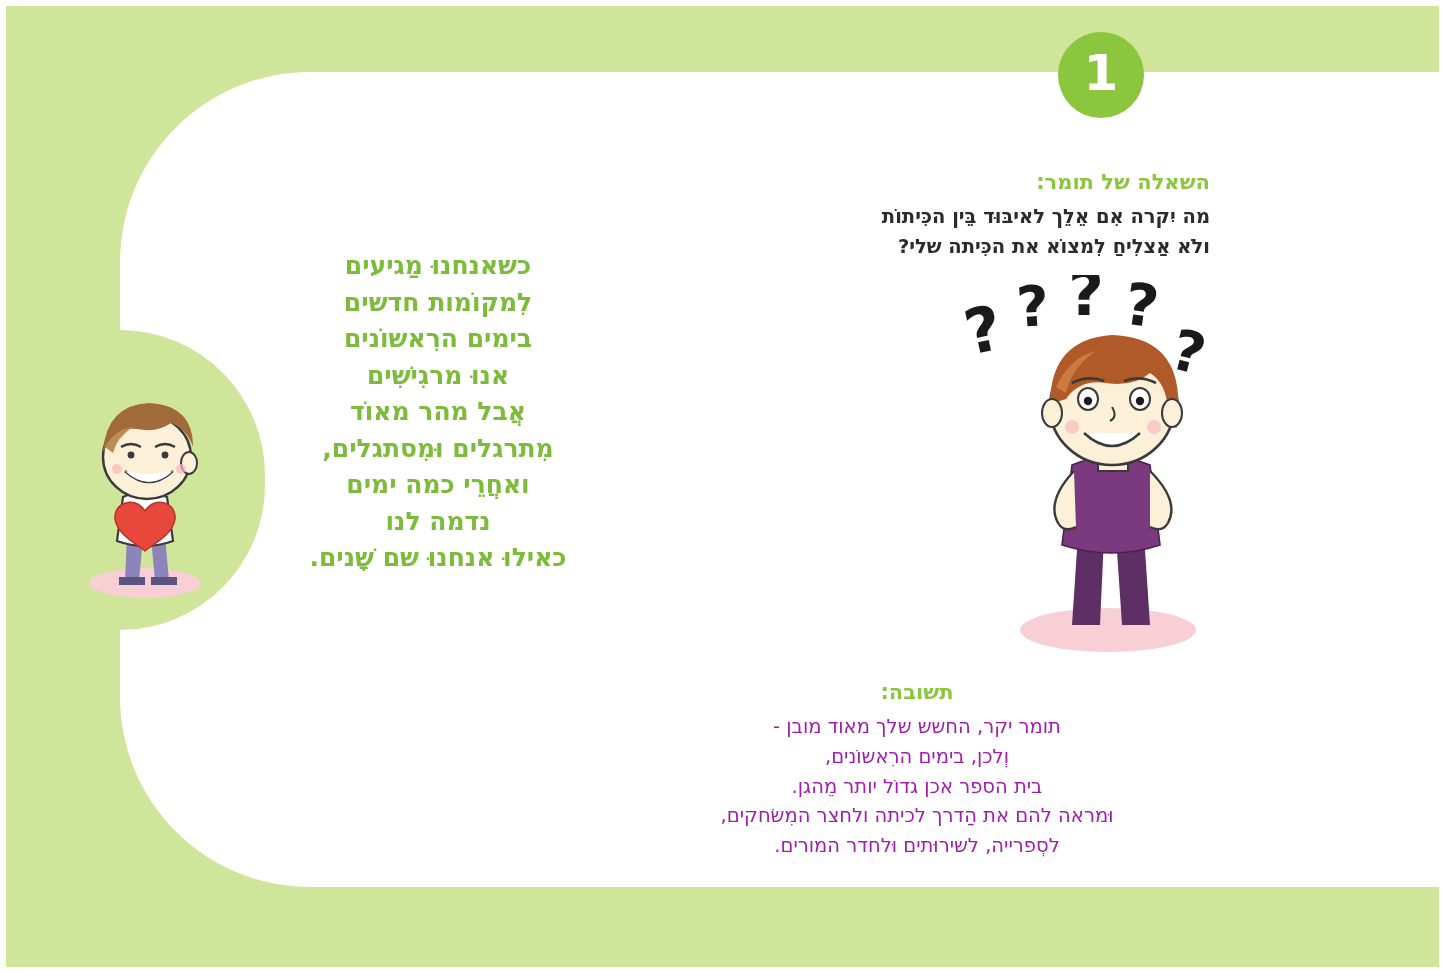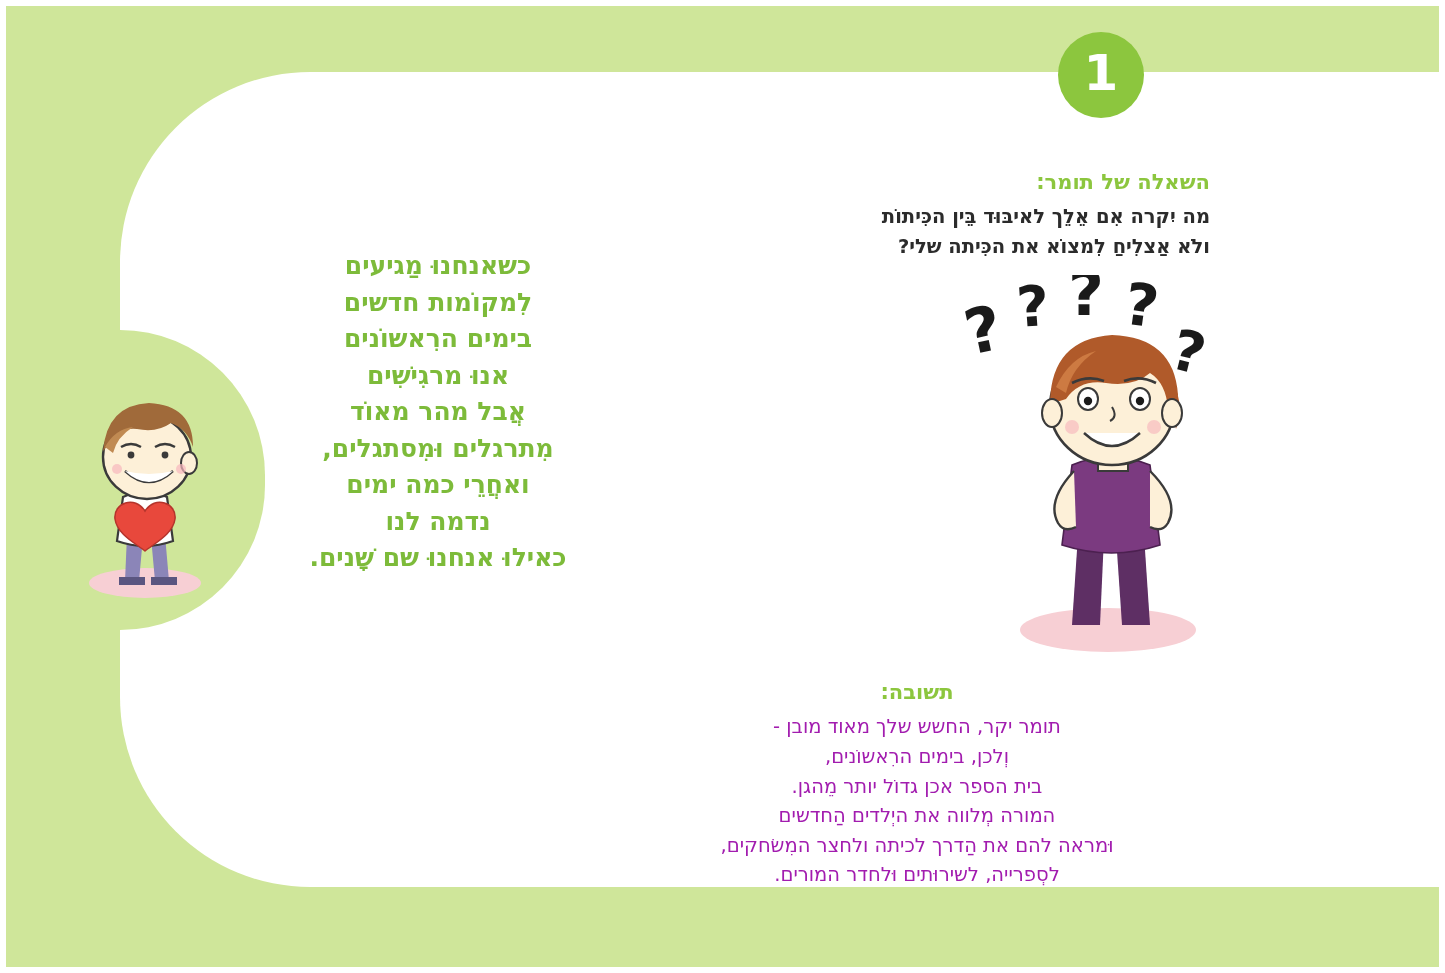--- a/index.html
+++ b/index.html
@@ -292,21 +292,20 @@
     <p class="q-heading">השאלה של תומר:</p>
     <p class="q-body">מה יִקרה אִם אֵלֵך לאיבּוּד בֵּין הכִּיתוֹת</p>
     <p class="q-body">ולֹא אַצלִיחַ לִמצוֹא את הכִּיתה שלי?</p>
   </div>
 
   <div class="answer-col">
     <p class="a-heading">תשובה:</p>
     <p class="a-body">תומר יקר, החשש שלך מאוד מובן -</p>
     <p class="a-body">וְלכן, בימים הרִאשוֹנים,</p>
     <p class="a-body">בית הספר אכן גדוֹל יותר מֵהגן.</p>
-    <p class="a-body">המורה מְלווה את היְלדים הַחדשים</p>
     <p class="a-body">וּמראה להם את הַדרך לכיתה ולחצר המִשׂחקים,</p>
     <p class="a-body">לסְפרייה, לשירוּתים וּלחדר המורים.</p>
   </div>
 
   <div class="poem">
     <div>כשאנחנוּ מַגיעים</div>
     <div>לִמקוֹמות חדשים</div>
     <div>בימים הרִאשוֹנים</div>
     <div>אנוּ מרגִישִׁים</div>
     <div>אֲבל מהר מאוֹד</div>

